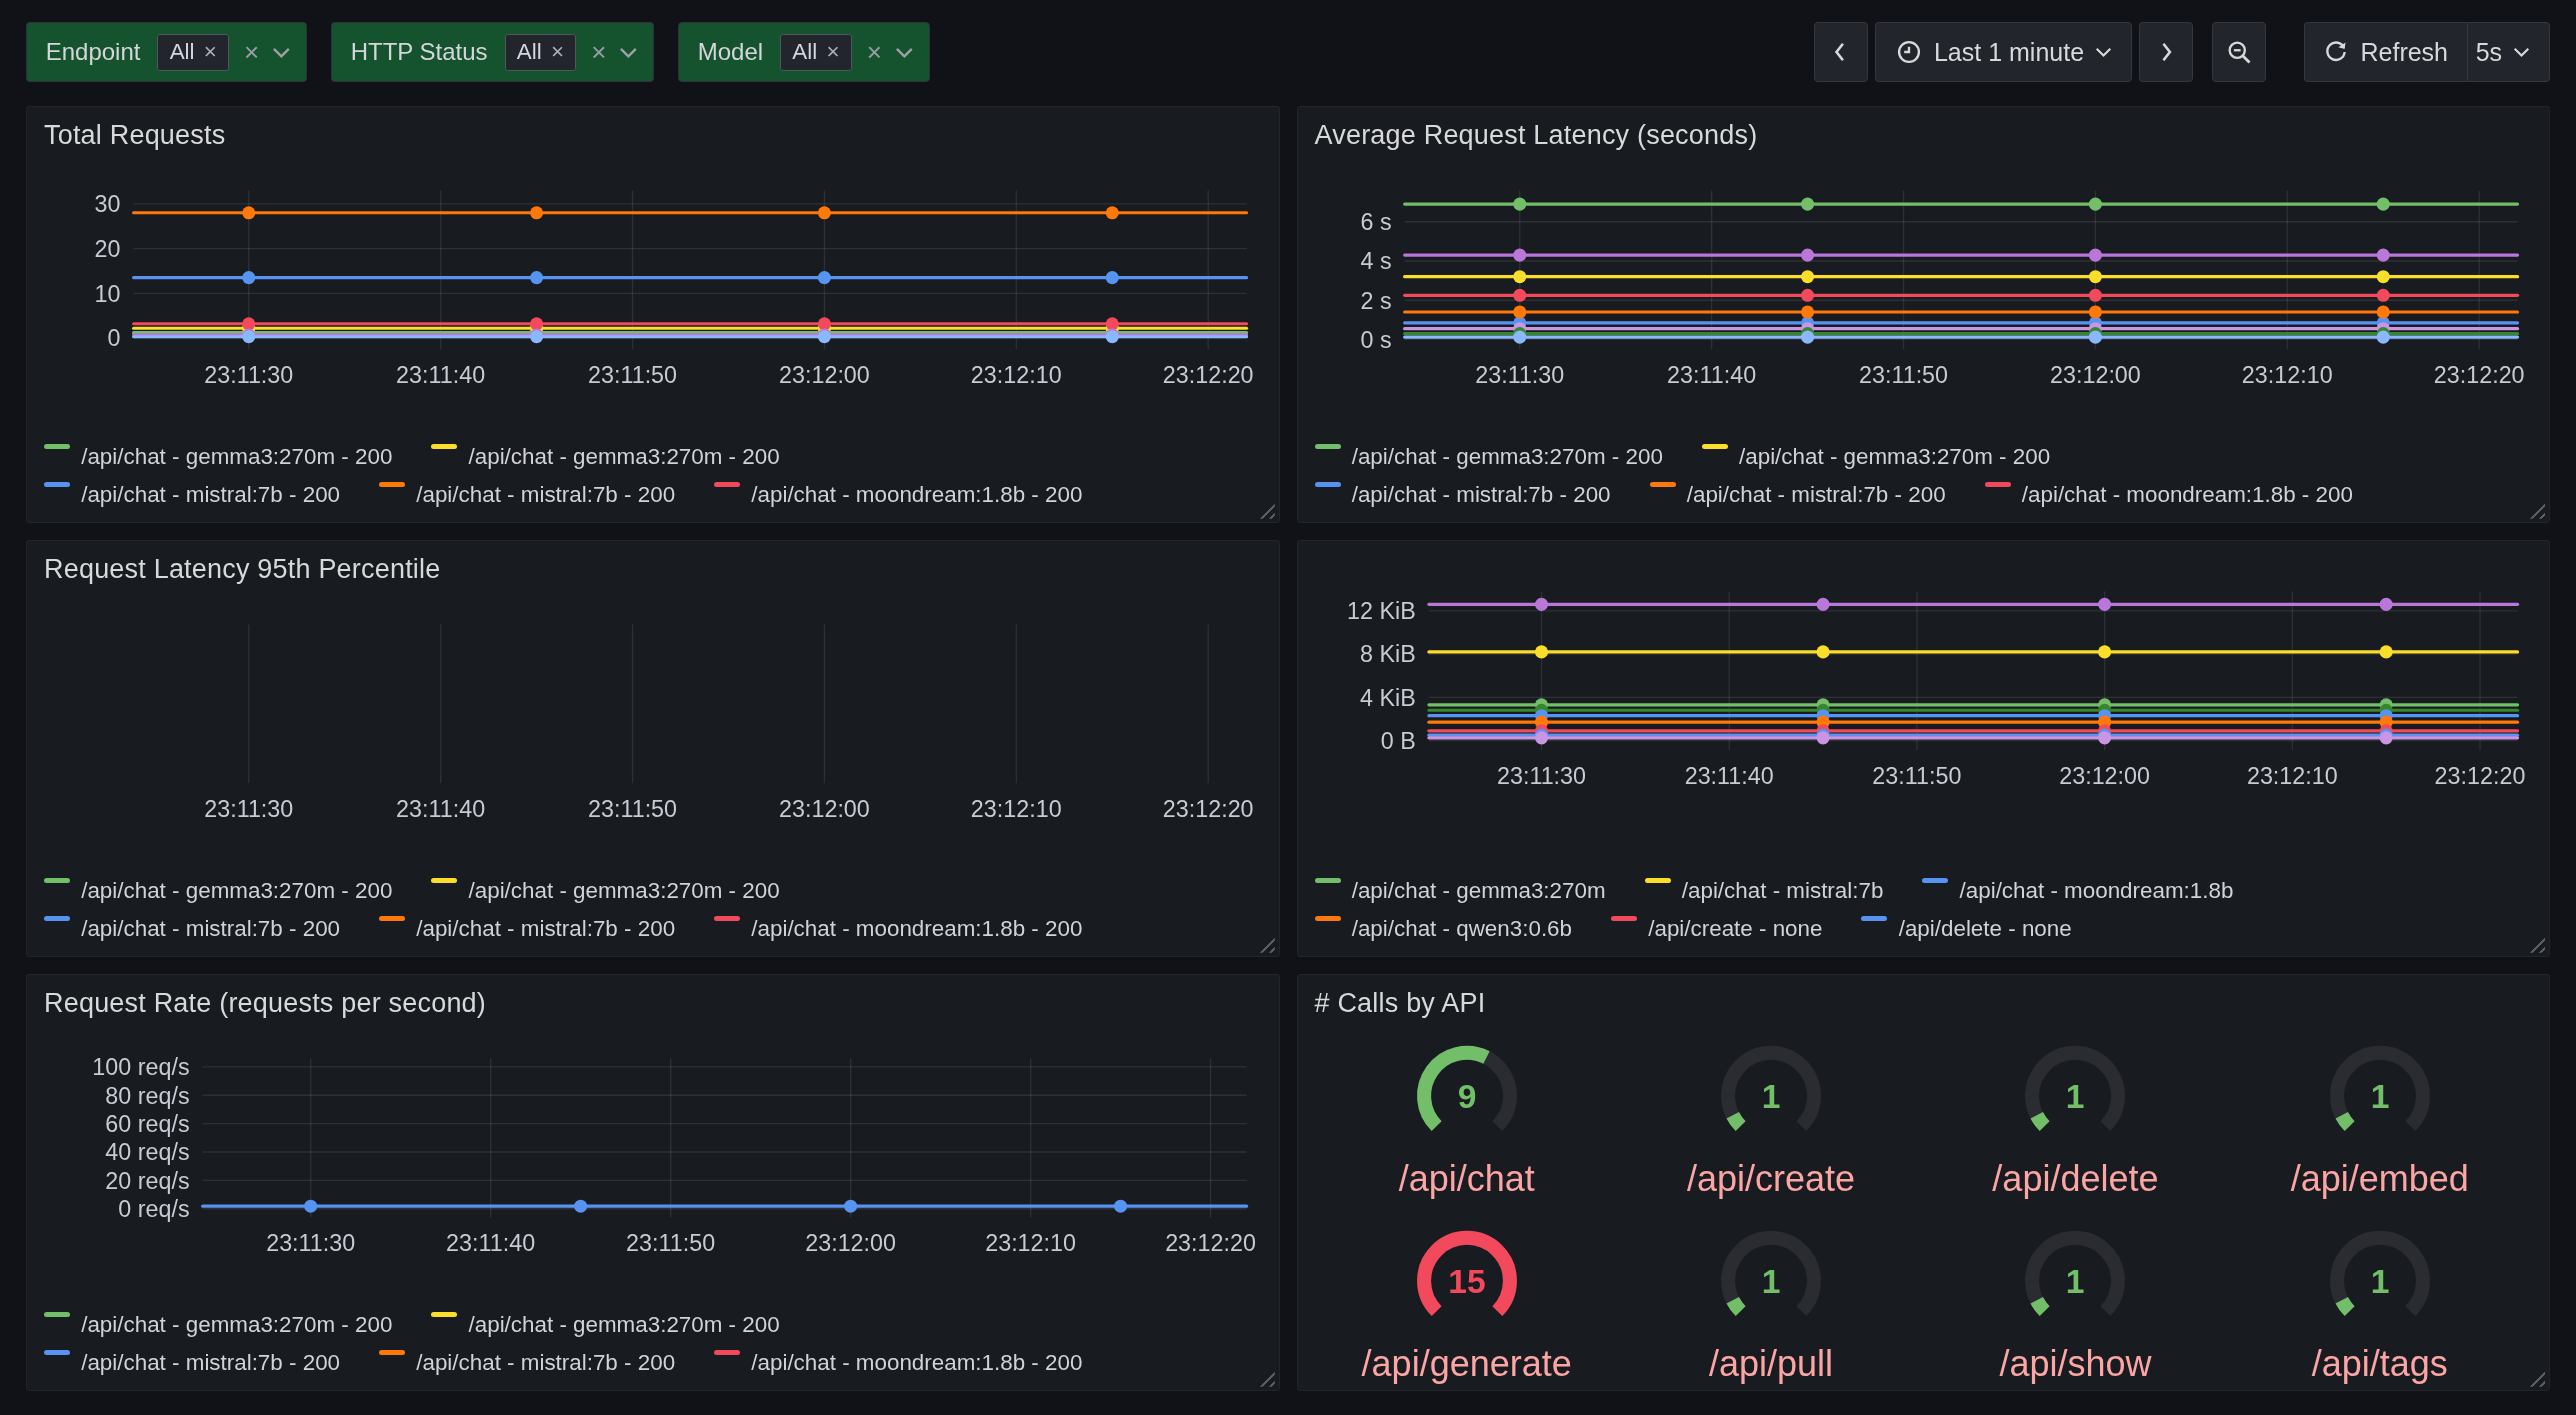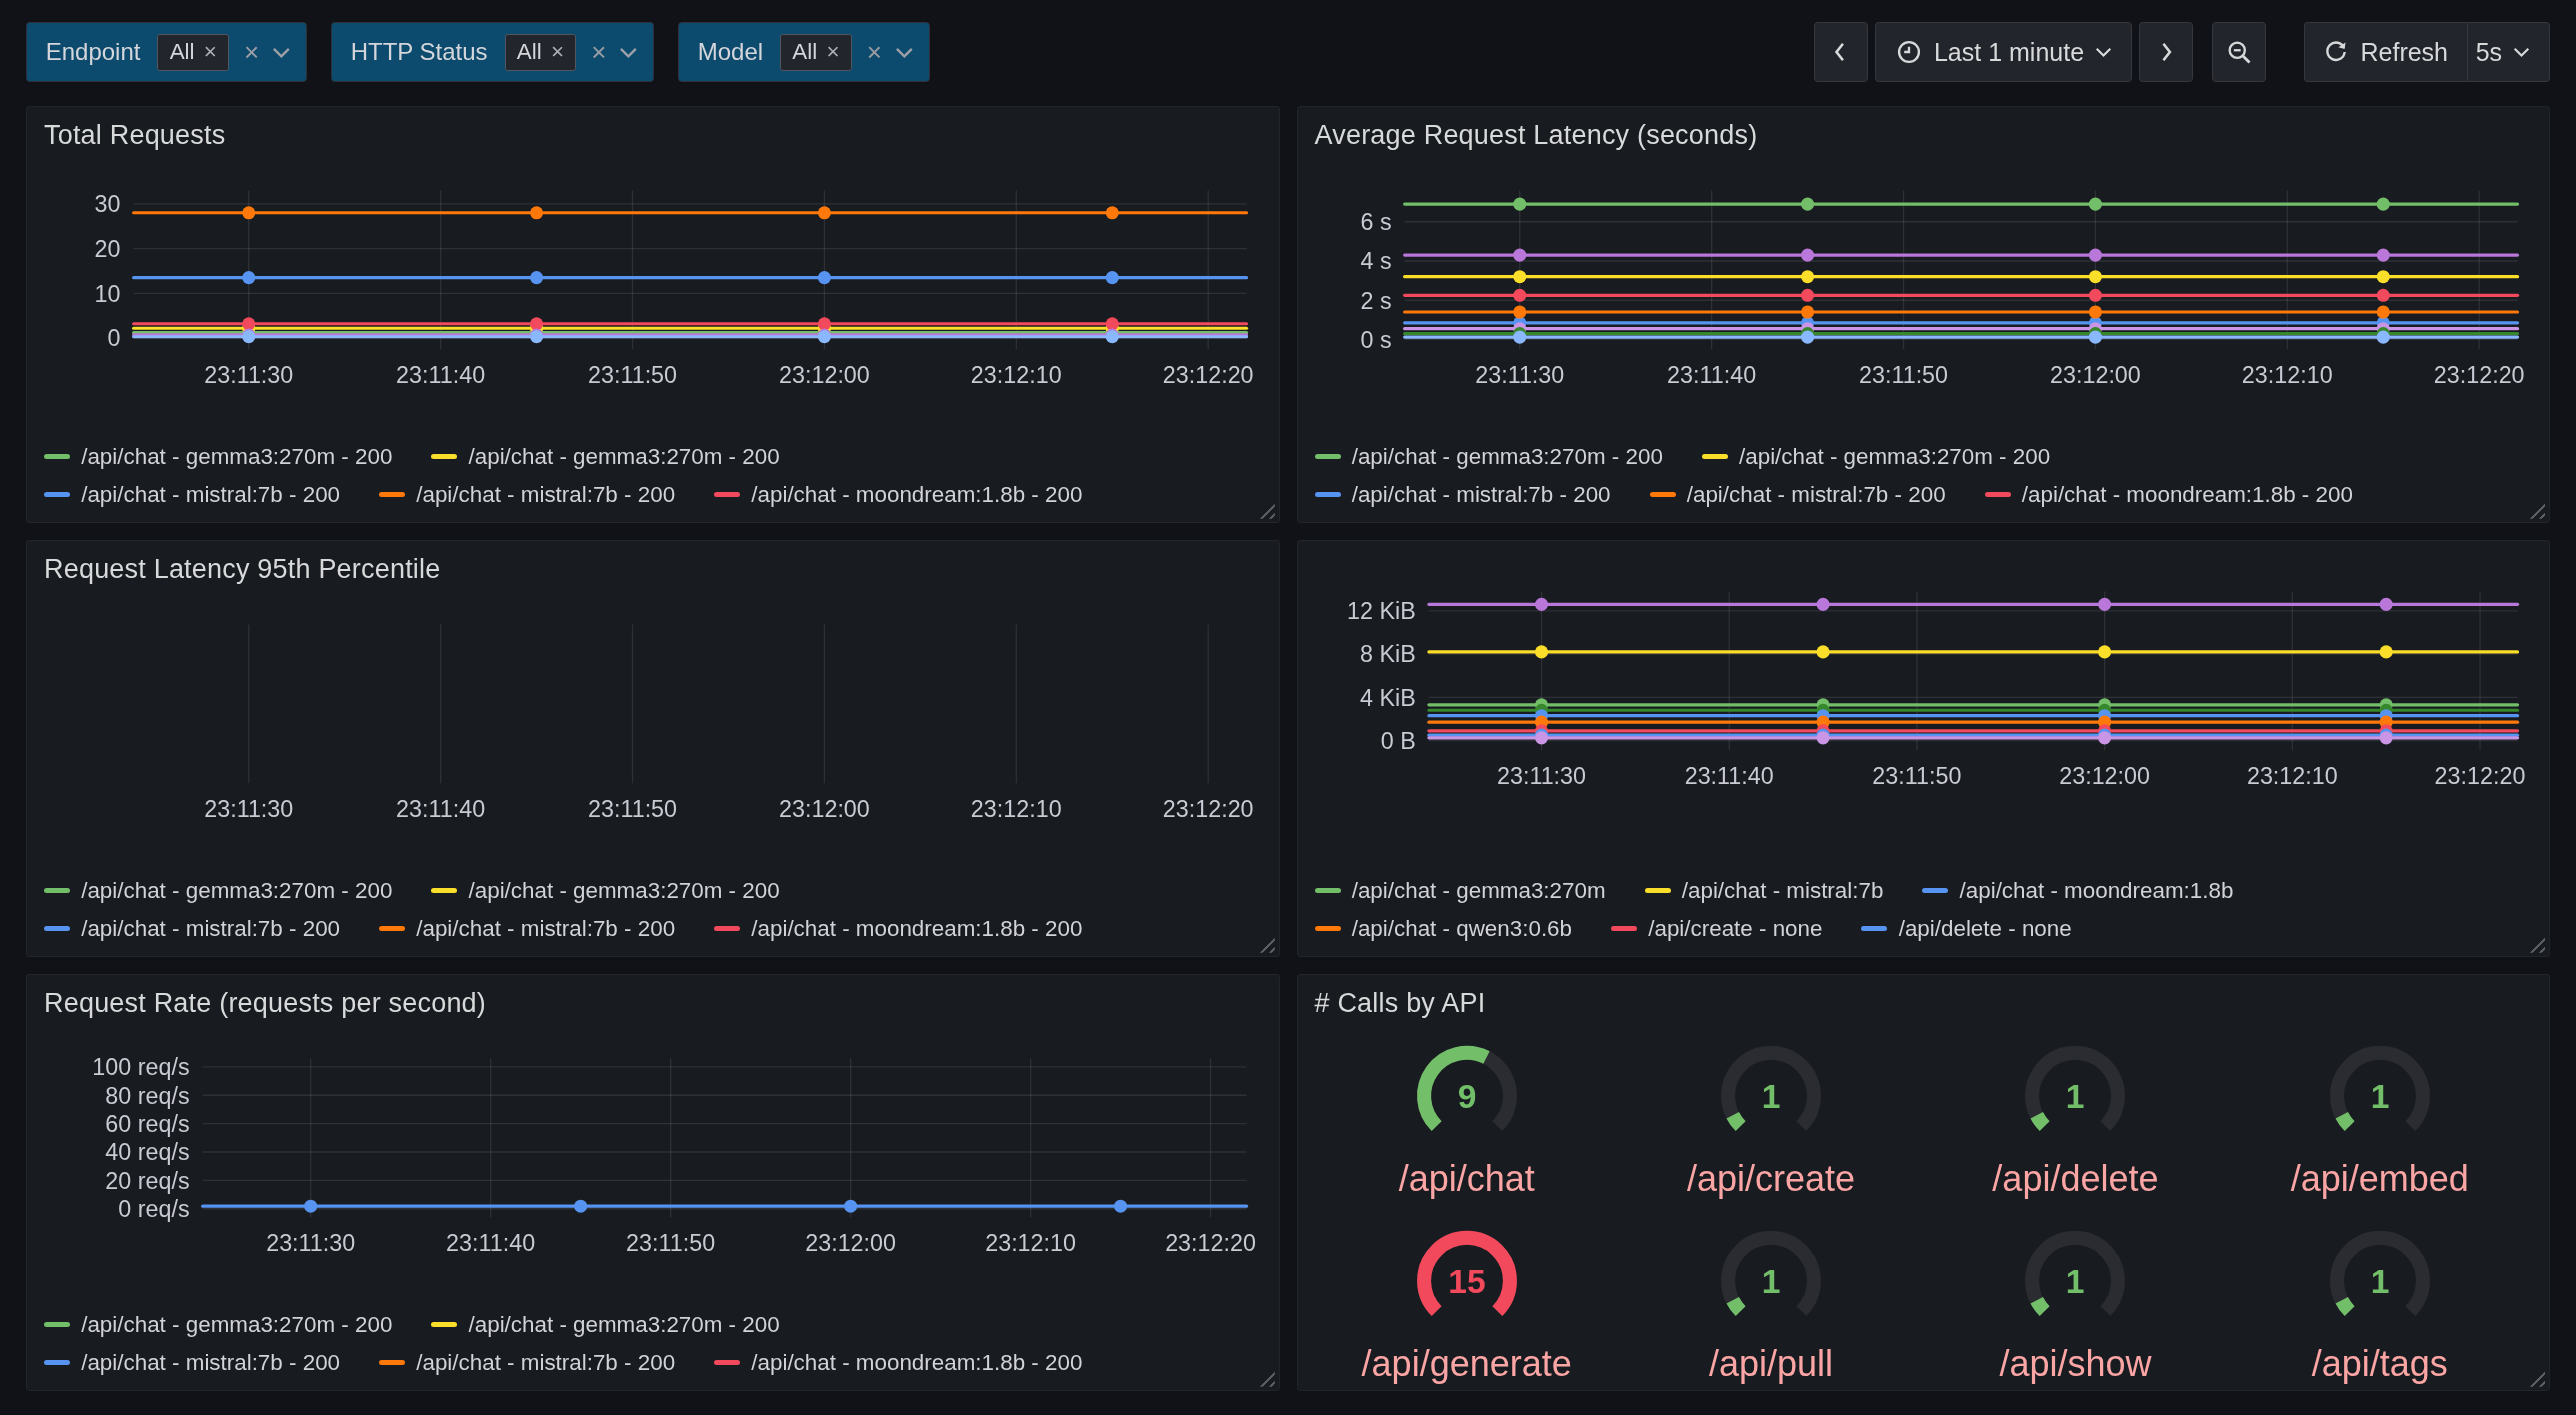--- a/index.html
+++ b/index.html
@@ -9,21 +9,21 @@
     background:#111217;
     color:#ccccdc;
     font-family:"Liberation Sans","DejaVu Sans",sans-serif;
     padding:22.4px 26px;
   }
   
   .toolbar { display:flex; justify-content:space-between; align-items:center; margin-bottom:24px; }
   .filters { display:flex; gap:24px; }
   .filter {
     display:flex; align-items:center; height:60px;
-    background:#0c4a6e; border:0.9px solid #2e3138; border-radius:3.7px;
+    background:#14532d; border:0.9px solid #2e3138; border-radius:3.7px;
     padding:0 15px 0 18.7px;
   }
   .filter-label { font-size:24px; color:#d5d6db; margin-right:17px; white-space:nowrap; }
   .chip {
     display:inline-flex; align-items:center; gap:9.3px;
     border:0.9px solid #53565d; background:#22252b; border-radius:2.8px;
     padding:4.7px 11.2px; font-size:22.4px; color:#d5d6db; cursor:pointer;
   }
   .chip-x { color:#aeb0b8; font-size:22.4px; line-height:1; }
   .clear-x { margin-left:15px; font-size:26px; color:#9a9ca3; cursor:pointer; line-height:1; }
@@ -48,21 +48,21 @@
     padding:13px 17px 11.2px; display:flex; flex-direction:column;
   }
   .panel h2 { margin:0 0 1.9px; font-size:27px; font-weight:400; color:#d8d9da; letter-spacing:0.2px; cursor:pointer; }
   .chart-svg { width:100%; height:243px; display:block; }
   .grid-line { stroke:rgba(204,204,220,0.12); stroke-width:1.4; }
   .tick { fill:#c9cad3; font-size:25px; font-family:"Liberation Sans","DejaVu Sans",sans-serif; }
   .tick.x { text-anchor:middle; }
   .tick.y { text-anchor:end; }
   .legend { margin-top:auto; display:flex; flex-direction:column; gap:12px; padding-bottom:3.7px; }
   .legend-row { display:flex; gap:39px; align-items:center; }
-  .legend-item { display:inline-flex; align-items:center; gap:11.2px; font-size:22.4px; color:#d2d3da; white-space:nowrap; cursor:pointer; }
+  .legend-item { display:inline-flex; gap:11.2px; font-size:22.4px; color:#d2d3da; white-space:nowrap; cursor:pointer; }
   .swatch { width:26px; height:5.6px; border-radius:2.8px; display:inline-block; flex:none; }
   
   .gauges { display:grid; grid-template-columns:repeat(4,1fr); row-gap:20.6px; margin-top:15px; }
   .gauge-cell { display:flex; flex-direction:column; align-items:center; }
   .gauge-track { stroke:#2a2c32; fill:none; stroke-width:15; }
   .gauge-value { font-size:36px; font-weight:600; text-anchor:middle; font-family:"Liberation Sans","DejaVu Sans",sans-serif; }
   .gauge-label { font-size:36px; color:#fca5a5; margin-top:8px; }
   
   .resize-handle {
     position:absolute; right:3.7px; bottom:3.7px; width:17px; height:17px;

